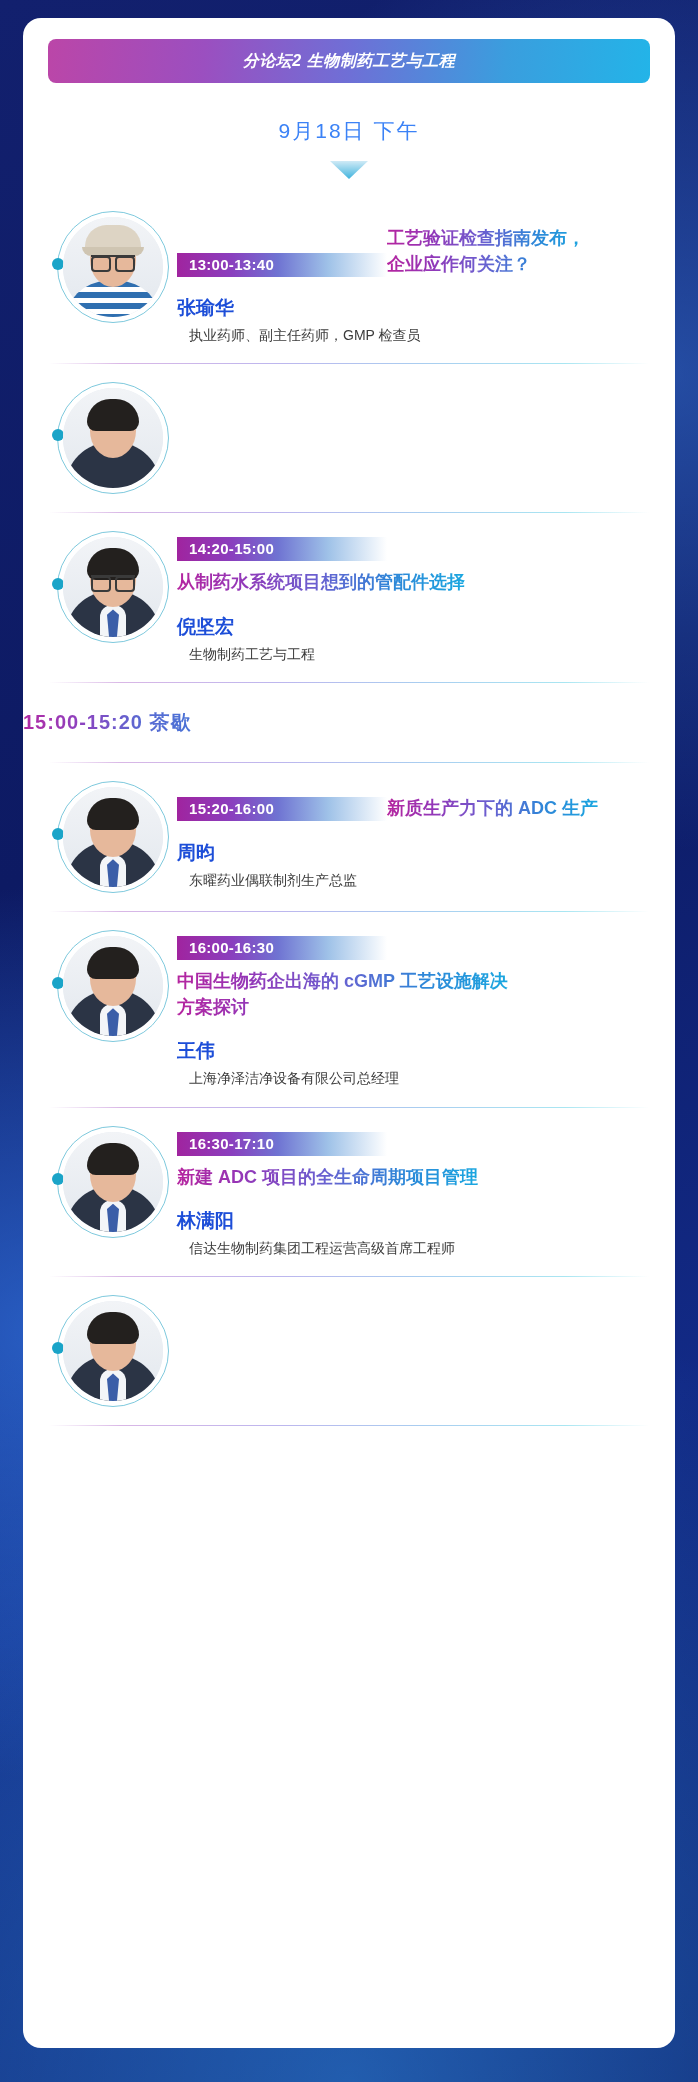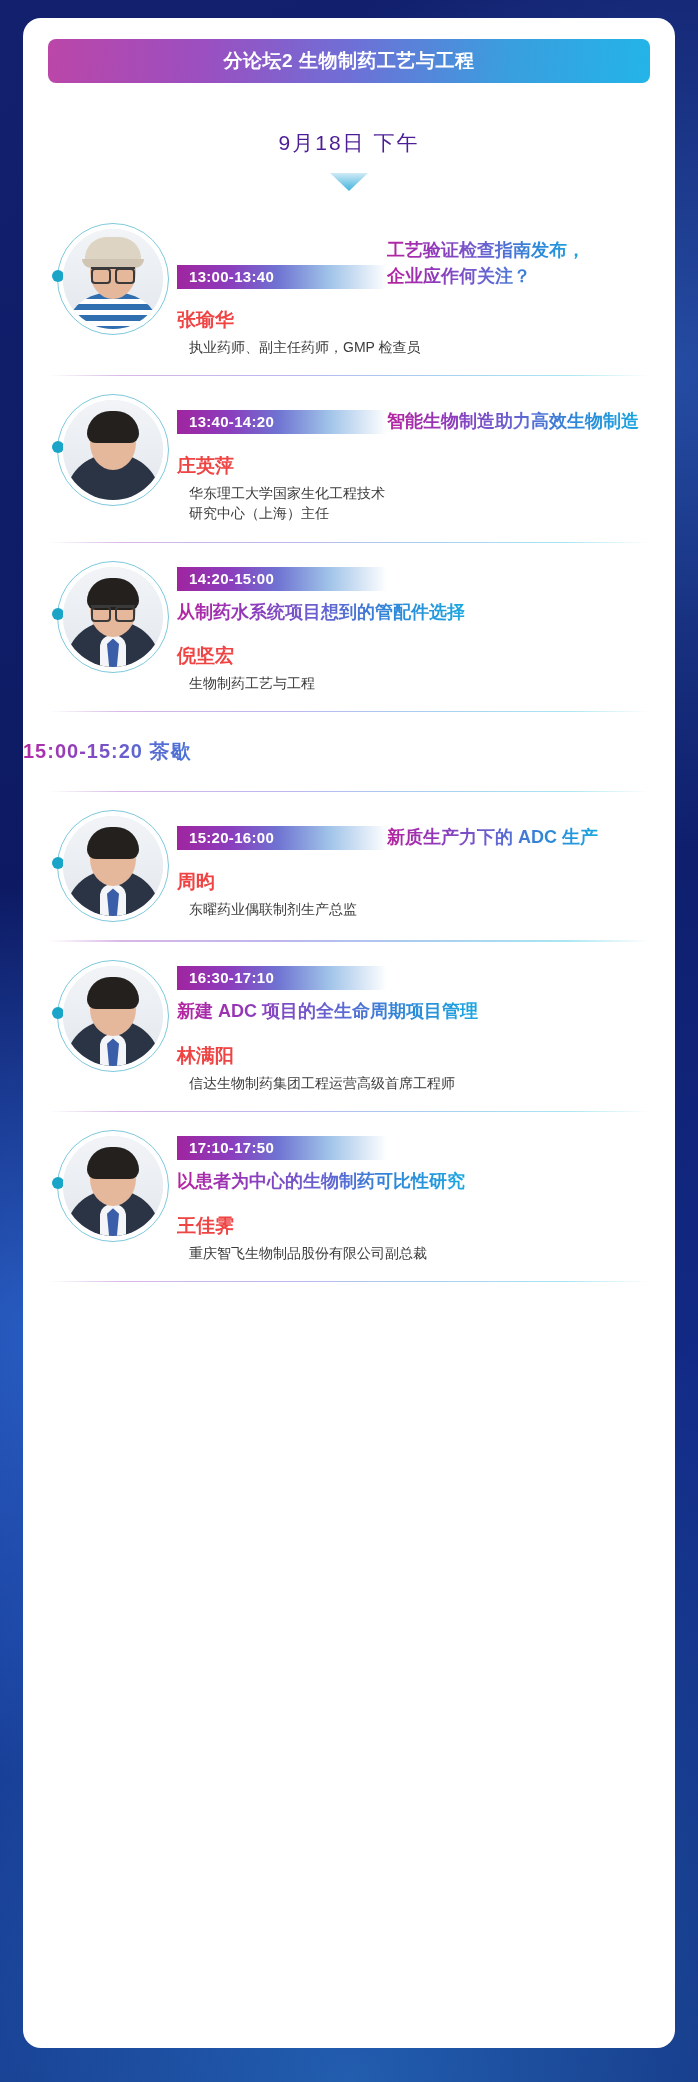--- a/index.html
+++ b/index.html
@@ -47,28 +47,29 @@
 
   .header-band{
     margin:21px 25px 0 25px;
     height:44px;
     border-radius:8px;
     background:linear-gradient(90deg,#b council,#b council);
     background:linear-gradient(95deg,#bb46a8 0%,#9b4fc0 26%,#6f6fd6 50%,#3a9ede 76%,#23b4e8 100%);
     display:flex;align-items:center;justify-content:center;
   }
   .header-title{
-    color:#fff;font-size:19px;font-weight:bold;letter-spacing:.5px;
+    color:#fff;font-size:16px;font-weight:bold;letter-spacing:.5px;
     white-space:nowrap;
+    font-style:italic;
   }
 
   .date-row{
-    margin-top:46px;
+    margin-top:34px;
     text-align:center;
-    color:#4c1d95;
+    color:#3b82f6;
     font-size:21px;
     letter-spacing:2px;
   }
   .arrow-wrap{
     margin-top:16px;text-align:center;height:18px;
   }
   .arrow{
     display:inline-block;width:38px;height:18px;
     background:linear-gradient(180deg,#cfeaf6 0%,#3fb3dd 100%);
     clip-path:polygon(0 0,100% 0,50% 100%);
@@ -174,21 +175,21 @@
     margin-top:9px;
     font-size:18px;font-weight:bold;line-height:1.42;
     background:linear-gradient(90deg,#b5249f 0%,#9337b8 22%,#6b5fd0 48%,#2f86d8 74%,#1aa7e0 100%);
     -webkit-background-clip:text;background-clip:text;
     -webkit-text-fill-color:transparent;color:transparent;
     display:inline-block;
   }
 
   .speaker-name{
     margin-top:18px;
-    font-size:19px;font-weight:bold;color:#ef4444;
+    font-size:19px;font-weight:bold;color:#1d4ed8;
   }
   .speaker-role{
     margin-top:4px;
     font-size:14px;color:#3b3b3b;line-height:1.45;
     white-space:pre-line;
     margin-left:12px;
   }
 
   .break-row{
     text-align:left;
@@ -243,22 +244,20 @@
           <div class="avatar-ring">
             <span class="dot"></span>
             <div class="avatar-photo">
               <div class="bg"></div>
               <div class="body"></div>
               <div class="head"></div>
               <div class="hair"></div>
             </div>
           </div>
         </div>
-        <div class="info-col"><div class="time-badge">13:40-14:20</div><div class="talk-title" style="white-space: pre-line;">智能生物制造助力高效生物制造</div><div class="speaker-name">庄英萍</div><div class="speaker-role">华东理工大学国家生化工程技术
-研究中心（上海）主任</div></div>
       </div>
       <div class="divider"></div>
       <div class="session">
         <div class="avatar-col">
           <div class="avatar-ring">
             <span class="dot"></span>
             <div class="avatar-photo">
               <div class="bg"></div>
               <div class="body"></div>
               <div class="shirt"></div>
@@ -284,20 +283,37 @@
               <div class="shirt"></div>
               <div class="tie"></div>
               <div class="head"></div>
               <div class="hair"></div>
             </div>
           </div>
         </div>
         <div class="info-col"><div class="time-badge">15:20-16:00</div><div class="talk-title" style="white-space: pre-line;">新质生产力下的 ADC 生产</div><div class="speaker-name">周昀</div><div class="speaker-role">东曜药业偶联制剂生产总监</div></div>
       </div>
       <div class="divider"></div>
+      <div class="session">
+        <div class="avatar-col">
+          <div class="avatar-ring">
+            <span class="dot"></span>
+            <div class="avatar-photo">
+              <div class="bg"></div>
+              <div class="body"></div>
+              <div class="shirt"></div>
+              <div class="tie"></div>
+              <div class="head"></div>
+              <div class="hair"></div>
+            </div>
+          </div>
+        </div>
+        <div class="info-col"><div class="time-badge">16:00-16:30</div><div class="talk-title" style="white-space: pre-line;">中国生物药企出海的 cGMP 工艺设施解决
+方案探讨</div><div class="speaker-name">王伟</div><div class="speaker-role">上海净泽洁净设备有限公司总经理</div></div>
+      </div>
       <div class="divider"></div>
       <div class="session">
         <div class="avatar-col">
           <div class="avatar-ring">
             <span class="dot"></span>
             <div class="avatar-photo">
               <div class="bg"></div>
               <div class="body"></div>
               <div class="shirt"></div>
               <div class="tie"></div>
@@ -316,18 +332,17 @@
             <div class="avatar-photo">
               <div class="bg"></div>
               <div class="body"></div>
               <div class="shirt"></div>
               <div class="tie"></div>
               <div class="head"></div>
               <div class="hair"></div>
             </div>
           </div>
         </div>
-        <div class="info-col"><div class="time-badge">17:10-17:50</div><div class="talk-title" style="white-space: pre-line;">以患者为中心的生物制药可比性研究</div><div class="speaker-name">王佳霁</div><div class="speaker-role">重庆智飞生物制品股份有限公司副总裁</div></div>
       </div>
       <div class="divider"></div>
     </div>
 
 </div>
 
 </body></html>

